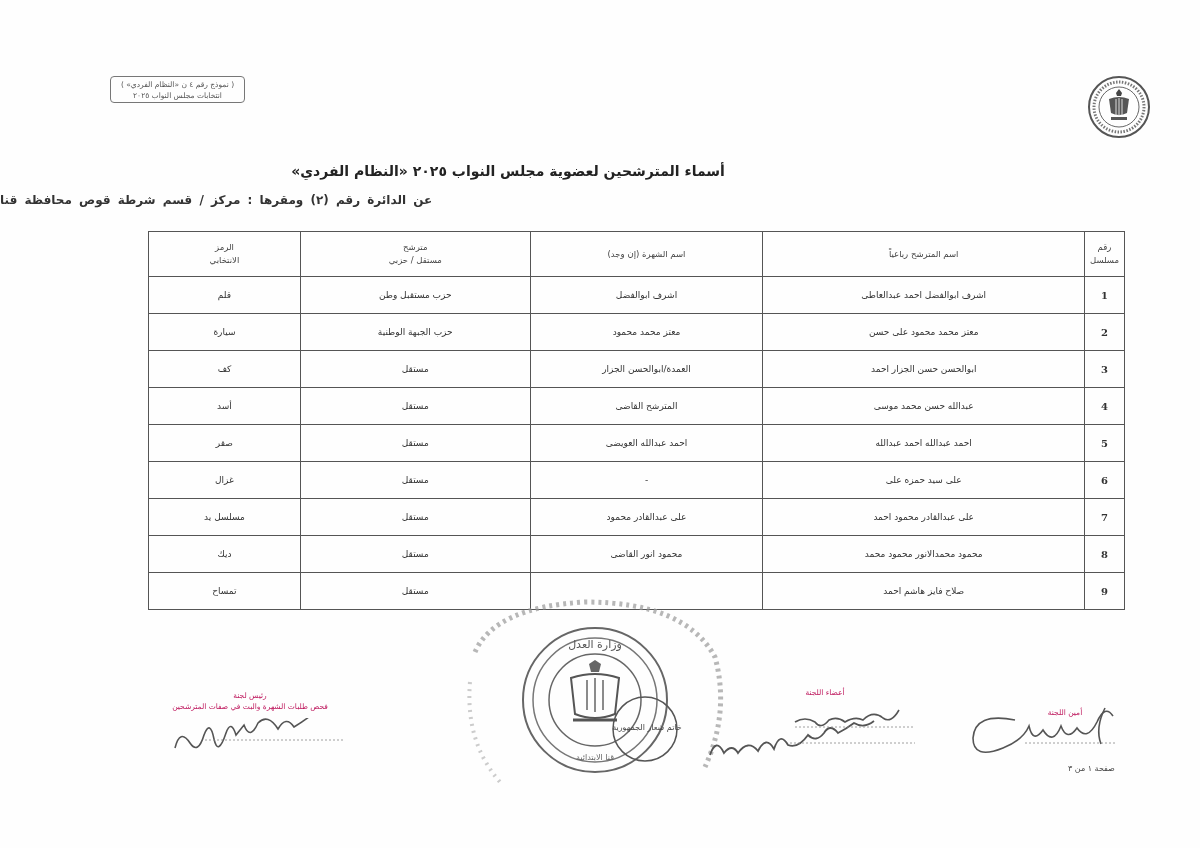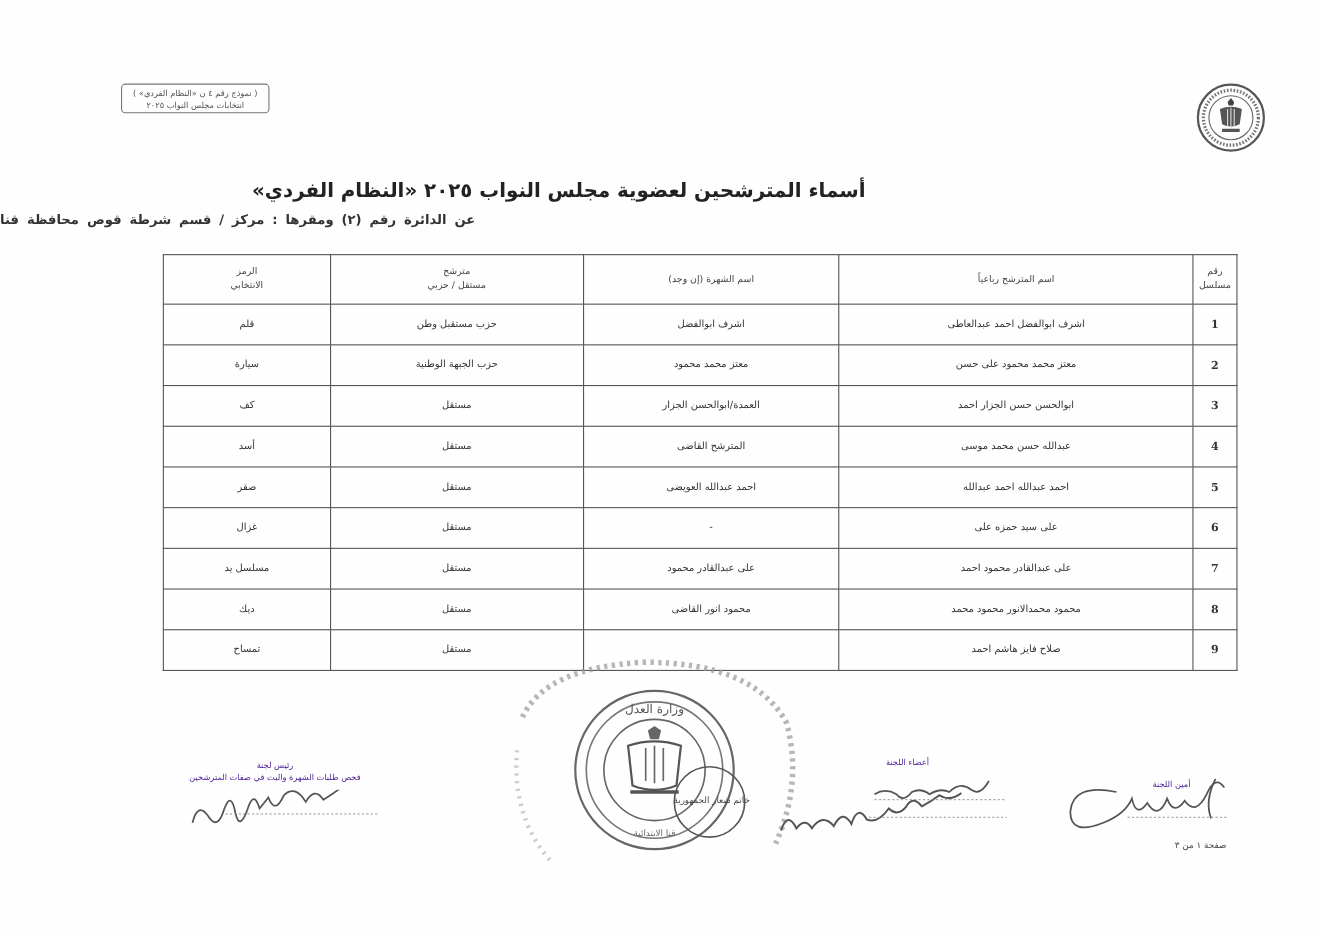--- a/index.html
+++ b/index.html
@@ -20,21 +20,21 @@
     position: absolute; left: 1087px; top: 75px; width: 64px; height: 64px;
   }
 
   .title {
     position: absolute; left: 0; width: 1200px; top: 118px; text-align: center;
     direction: rtl; font-size: 20px; font-weight: bold; color: #222;
     font-family: "DejaVu Sans", sans-serif;
   }
   .subtitle {
     position: absolute; left: 0; width: 1016px; top: 163px; text-align: center;
-    direction: rtl; font-size: 18px; font-weight: bold; color: #222;
+    direction: rtl; font-size: 14px; font-weight: bold; color: #222;
   }
   .district {
     position: absolute; left: 0; width: 1200px; top: 193px; text-align: left;
     direction: rtl; font-size: 12px; font-weight: bold; color: #333; word-spacing: 3px;
   }
 
   
   .table-wrap { position: absolute; left: 148px; top: 231px; width: 977px; }
   table.cands {
     width: 977px; border-collapse: collapse; direction: rtl;
@@ -46,21 +46,21 @@
   table.cands th { height: 45px; font-weight: normal; font-size: 8.5px; line-height: 13px; color: #444; }
   table.cands td { height: 37px; }
   table.cands td.num { font-family: "DejaVu Serif", serif; font-size: 10px; font-weight: bold; }
   col.c-num { width: 40px; }
   col.c-name { width: 322px; }
   col.c-known { width: 233px; }
   col.c-type { width: 230px; }
   col.c-symbol { width: 152px; }
 
   
-  .sig-block { position: absolute; direction: rtl; text-align: center; color: #4c1d95; }
+  .sig-block { position: absolute; direction: rtl; text-align: center; color: #be185d; }
   .sig-label { font-size: 7.5px; line-height: 11px; }
   .sig-svg { position: absolute; }
 
   .stamp { position: absolute; left: 455px; top: 592px; width: 270px; height: 200px; }
 
   .page-num {
     position: absolute; left: 1068px; top: 739px; direction: rtl; font-size: 8px; color: #444; margin-top: 25px;
   }
 </style>
 </head>

